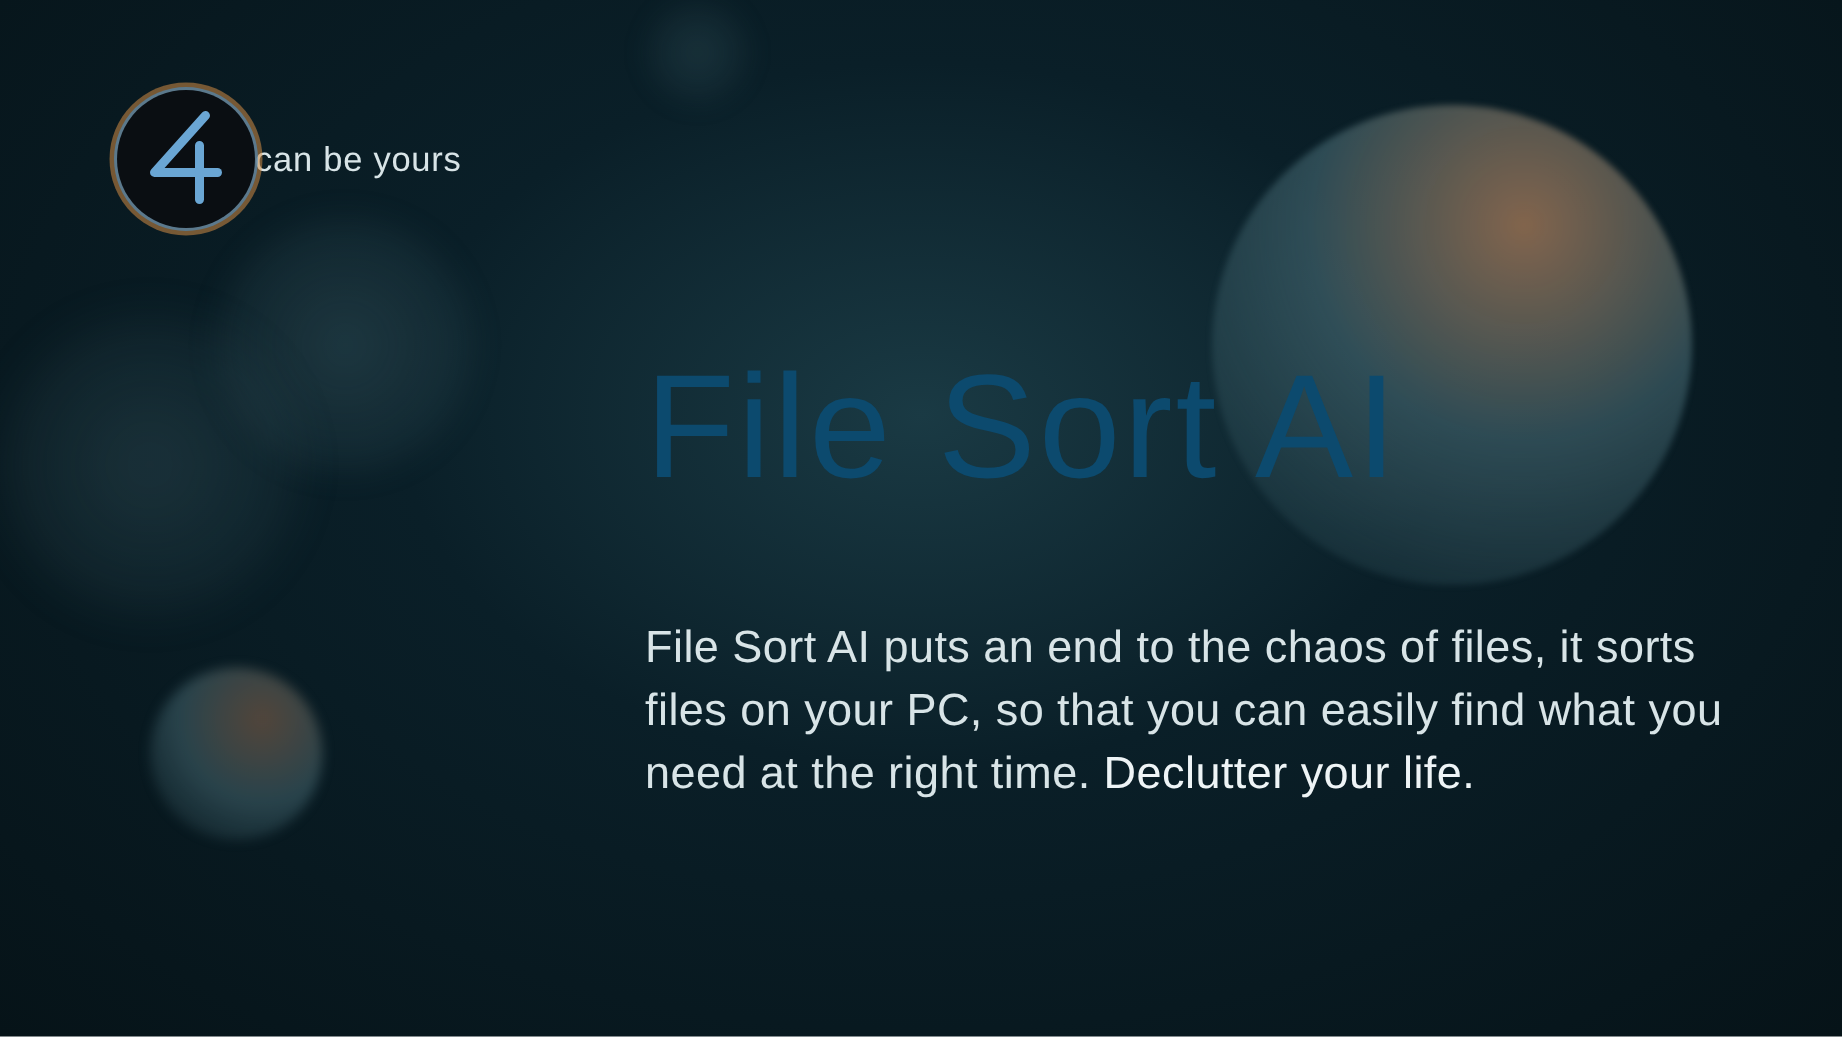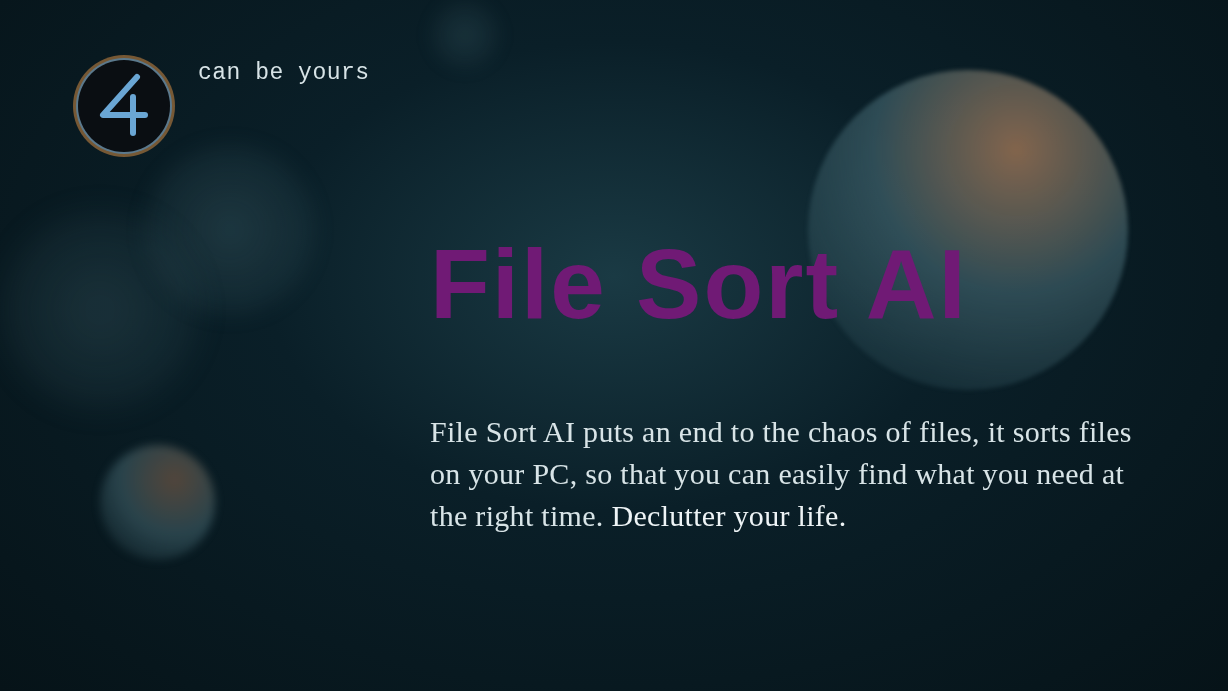--- a/index.html
+++ b/index.html
@@ -69,22 +69,22 @@
       background: radial-gradient(circle, rgba(90, 130, 140, 0.2) 0%, rgba(60, 95, 105, 0.05) 80%);
       filter: blur(8px);
     }
     
     
     .badge {
       position: absolute;
       top: 60px;
       left: 78px;
       display: flex;
-      gap: 28px;
-      font-family: Liberation Mono, monospace;
+      align-items: center;
+      gap: 0;
     }
     
     .badge-circle {
       width: 92px;
       height: 92px;
       border-radius: 50%;
       background: #0a0e12;
       position: relative;
       box-shadow: 0 0 0 2px rgba(74, 144, 200, 0.6), 0 0 0 5px rgba(210, 140, 70, 0.55);
       display: flex;
@@ -115,34 +115,33 @@
     
     .main {
       position: absolute;
       top: 235px;
       left: 430px;
       right: 60px;
     }
     
     .title {
       font-size: 98px;
-      font-weight: 700;
-      color: #701a75;
+      font-weight: 400;
+      color: #0c4a6e;
       letter-spacing: 2px;
       line-height: 1;
       margin-bottom: 78px;
     }
     
     .description {
       font-size: 30px;
       font-weight: 300;
       color: #d8e4e7;
       line-height: 1.4;
       letter-spacing: 0.3px;
-      font-family: Liberation Serif, serif;
     }
     
     .description .emphasis {
       font-weight: 400;
       color: #eef4f6;
     }
   </style>
 </head>
 <body>
 

